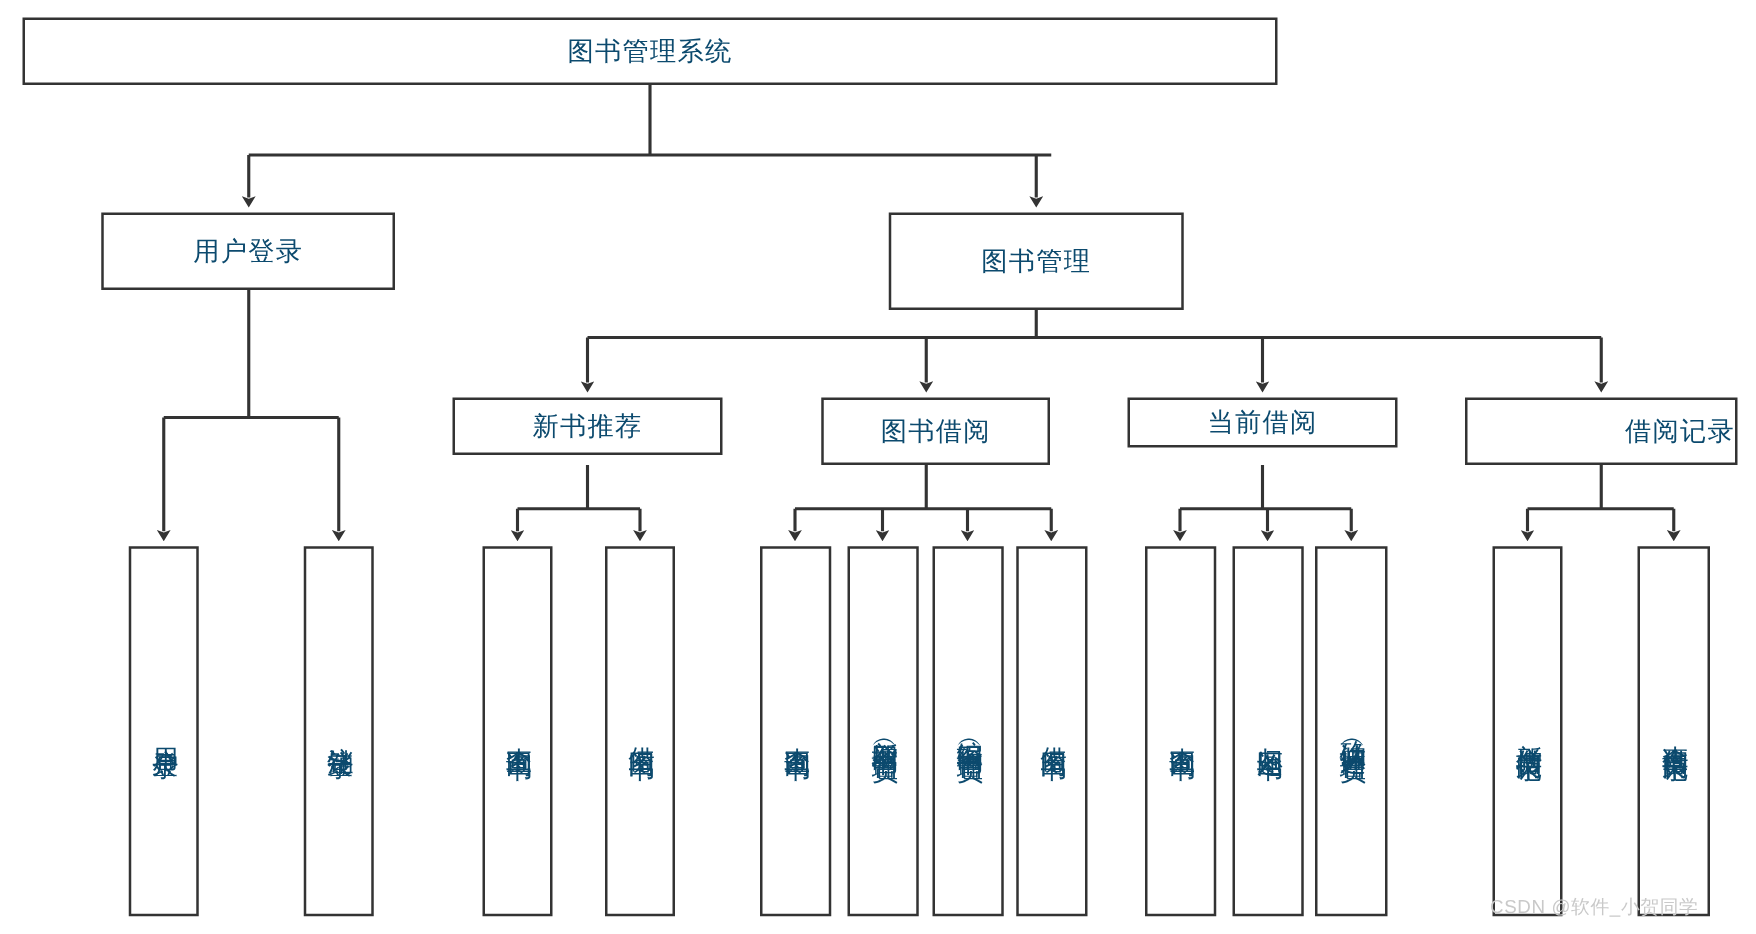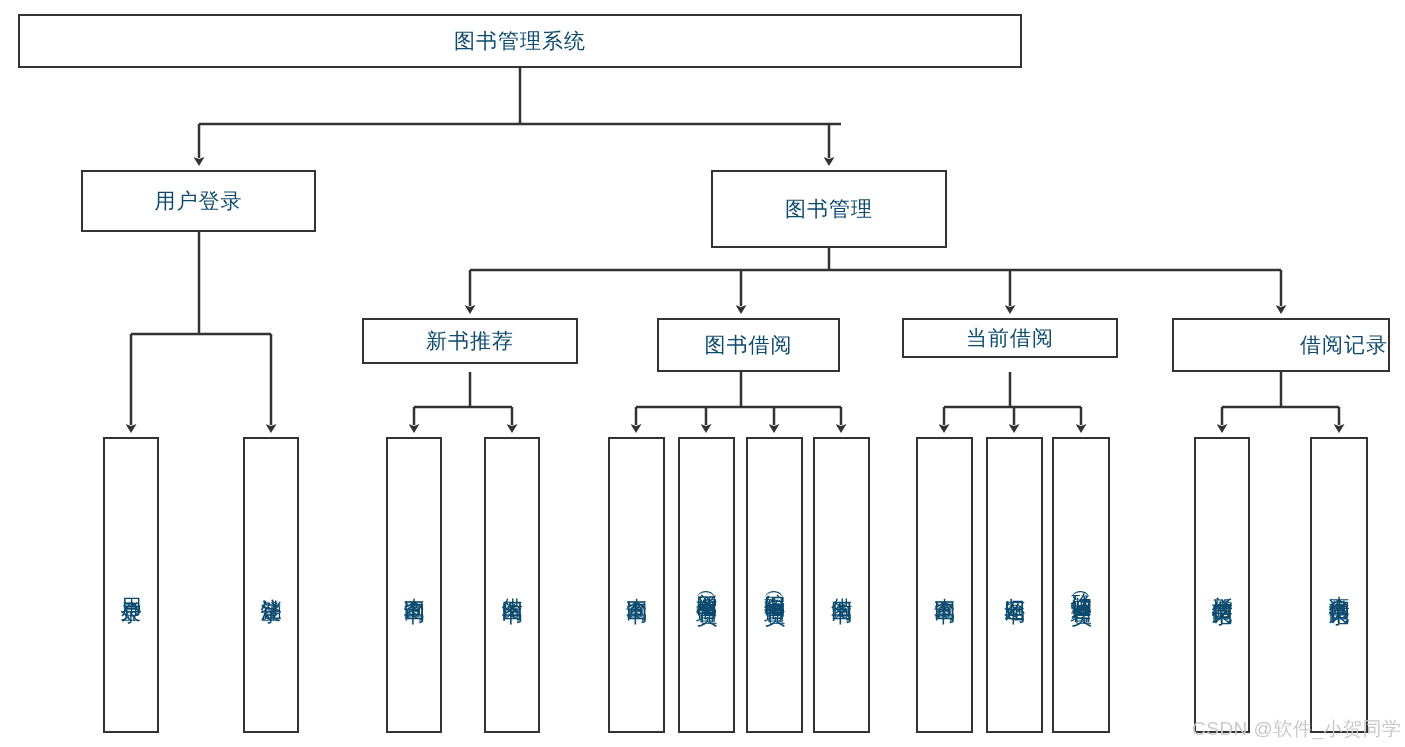--- a/index.html
+++ b/index.html
@@ -51,21 +51,21 @@
     text-align: center;
   }
   .node.vert .lbl {
     writing-mode: vertical-rl;
     text-orientation: upright;
     white-space: nowrap;
   }
   .watermark {
     position: absolute;
     color: #c9c9c9;
-    font-size: 19px;
+    font-size: 15px;
     letter-spacing: 0.5px;
     white-space: nowrap;
     user-select: none;
   }
 </style>
 </head>
 <body>
 
 <div id="canvas">
 

